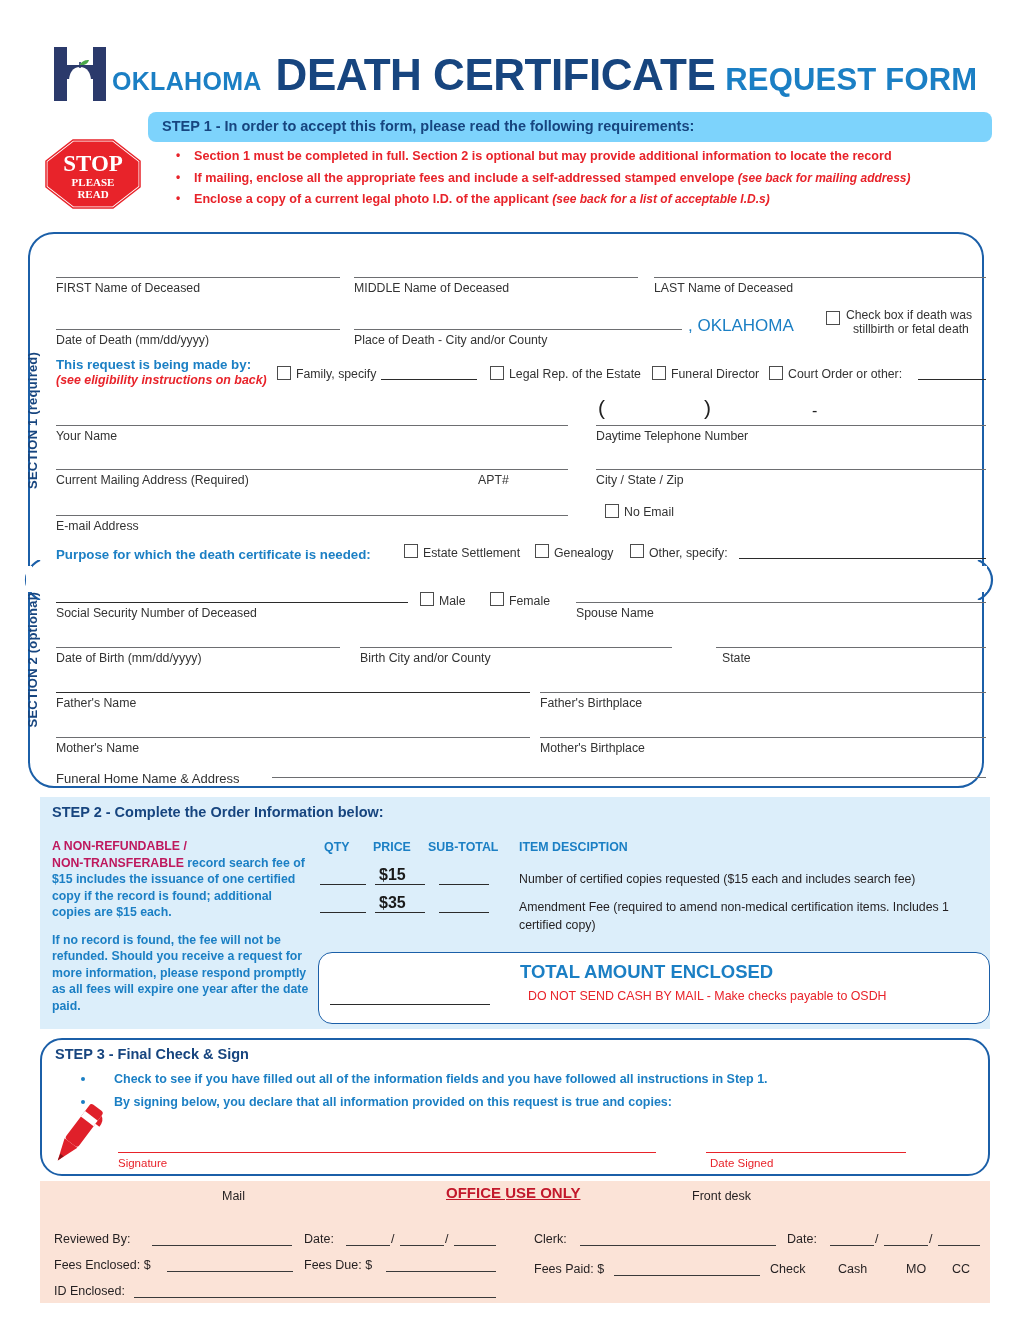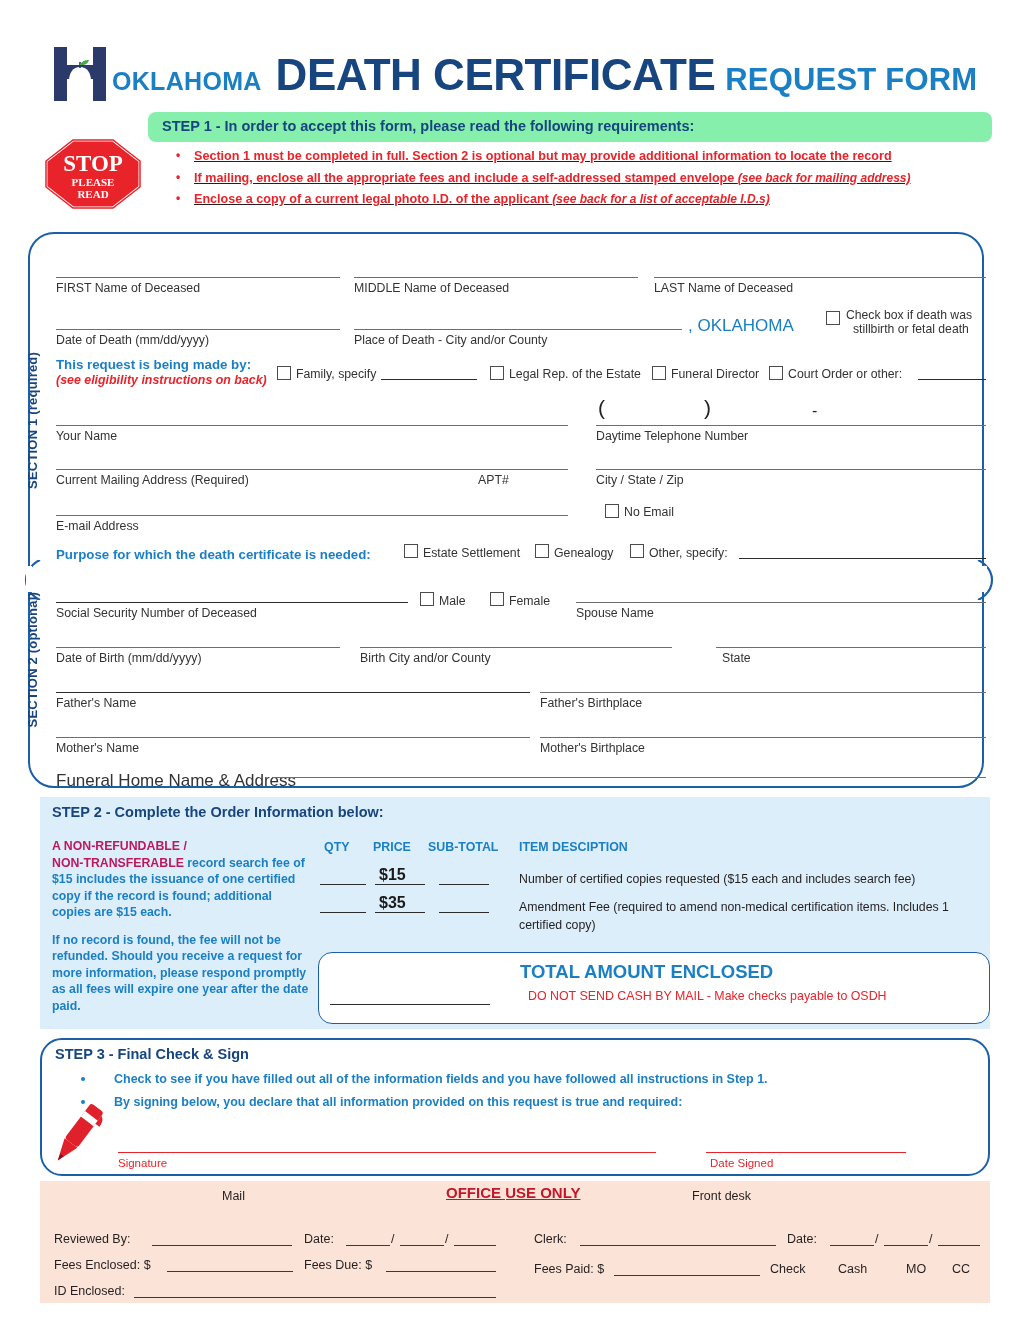--- a/index.html
+++ b/index.html
@@ -21,25 +21,25 @@
                white-space:nowrap; }
   .t-ok   { font-size:25px; font-weight:bold; color:#1b7fc4; letter-spacing:.3px;
             vertical-align:baseline; }
   .t-main { font-size:44px; font-weight:bold; color:#17457f; letter-spacing:-.5px;
             vertical-align:baseline; }
   .t-req  { font-size:31px; font-weight:bold; color:#1b7fc4; letter-spacing:.2px;
             vertical-align:baseline; }
 
   
   .step1bar { position:absolute; left:148px; top:112px; width:844px; height:30px;
-              background:#86efac; border-radius:8px; }
+              background:#7dd3fc; border-radius:8px; }
   .step1bar span { position:absolute; left:14px; top:6px; font-size:14.5px;
                    font-weight:bold; color:#17457f; }
   .stop { position:absolute; left:44px; top:138px; width:98px; height:72px; }
-  .bullets { position:absolute; left:168px; top:146px; width:830px;text-decoration:underline; }
+  .bullets { position:absolute; left:168px; top:146px; width:830px; }
   .bullets li { color:#e8232a; font-size:12.6px; font-weight:bold;
                 line-height:21.5px; list-style:none; position:relative;
                 padding-left:26px; }
   .bullets li::before { content:"\2022"; position:absolute; left:8px; top:-1px;
                         font-size:12px; color:#e8232a; }
   .bullets ul { margin:0; padding:0; }
   .bullets i { font-weight:bold; font-style:italic; font-size:12px; }
 
   
   .formbox { position:absolute; left:28px; top:232px; width:956px; height:556px;
@@ -249,21 +249,21 @@
   <div class="fline dark" style="left:56px; top:692px; width:474px;"></div>
   <div class="flab" style="left:56px; top:696px;">Father's Name</div>
   <div class="fline" style="left:540px; top:692px; width:446px;"></div>
   <div class="flab" style="left:540px; top:696px;">Father's Birthplace</div>
 
   <div class="fline" style="left:56px; top:737px; width:474px;"></div>
   <div class="flab" style="left:56px; top:741px;">Mother's Name</div>
   <div class="fline" style="left:540px; top:737px; width:446px;"></div>
   <div class="flab" style="left:540px; top:741px;">Mother's Birthplace</div>
 
-  <div class="flab" style="left:56px; top:771px; font-size:17px;">Funeral Home Name &amp; Address</div>
+  <div class="flab" style="left:56px; top:771px; font-size:13px;">Funeral Home Name &amp; Address</div>
   <div class="fline" style="left:272px; top:777px; width:714px;"></div>
 
   <div class="step2box"></div>
   <div class="step2title">STEP 2 - Complete the Order Information below:</div>
 
   <div class="s2left">
     <p><span class="red">A NON-REFUNDABLE /</span><br>
        <span class="red">NON-TRANSFERABLE</span><span> record search fee of $15 includes the issuance of one certified copy if the record is found; additional copies are $15 each.</span></p>
     <p>If no record is found, the fee will not be refunded.  Should you receive a request for more information, please respond promptly as all fees will expire one year after the date paid.</p>
   </div>
@@ -288,21 +288,21 @@
   <div class="totalbox"></div>
   <div class="total-t">TOTAL AMOUNT ENCLOSED</div>
   <div class="total-s">DO NOT SEND CASH BY MAIL - Make checks payable to OSDH</div>
   <div class="fline dark" style="left:330px; top:1004px; width:160px;"></div>
 
   <div class="step3box"></div>
   <div class="step3title">STEP 3 - Final Check &amp; Sign</div>
   <div class="s3dot" style="left:81px; top:1077px;"></div>
   <div class="s3b" style="left:114px; top:1072px;">Check to see if you have filled out all of the information fields and you have followed all instructions in Step 1.</div>
   <div class="s3dot" style="left:81px; top:1100px;"></div>
-  <div class="s3b" style="left:114px; top:1095px;">By signing below, you declare that all information provided on this request is true and required:</div>
+  <div class="s3b" style="left:114px; top:1095px;">By signing below, you declare that all information provided on this request is true and copies:</div>
 
   <div class="pen">
     <svg viewBox="0 0 66 70" width="66" height="70">
       <g transform="rotate(37 33 35)">
         <rect x="27" y="2" width="16" height="44" rx="3" fill="#e0202a"></rect>
         <rect x="27" y="12" width="16" height="7" fill="#ffffff"></rect>
         <polygon points="27,46 43,46 35,68" fill="#e0202a"></polygon>
         <polygon points="33,61 37,61 35,68" fill="#8a1016"></polygon>
         <path d="M43,6 q5,2 5,10 l-5,0 Z" fill="#e0202a"></path>
       </g>

